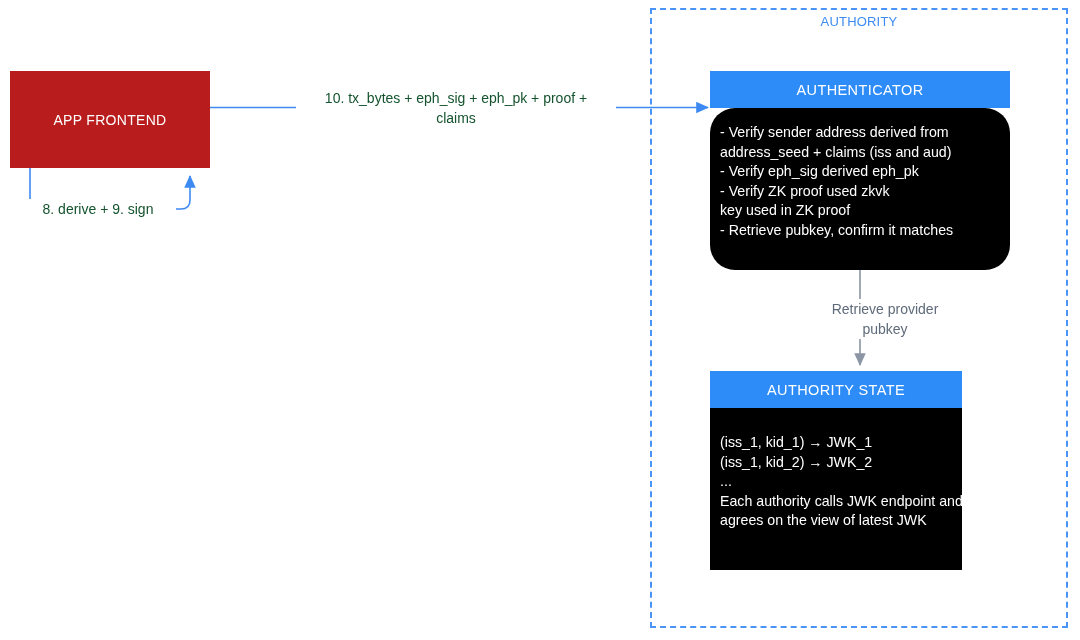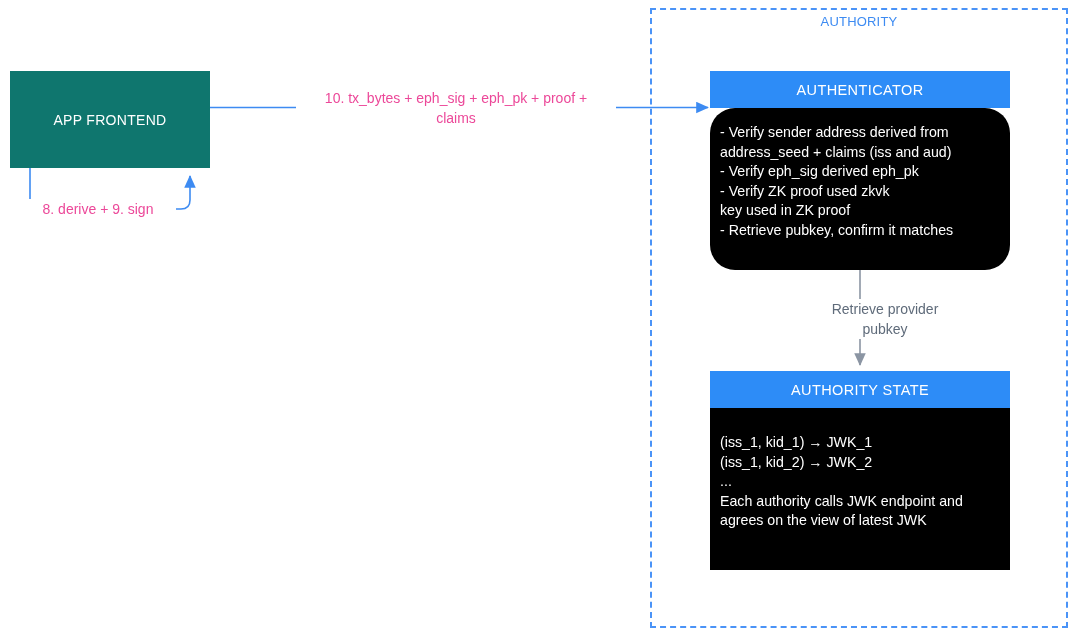--- a/index.html
+++ b/index.html
@@ -45,21 +45,21 @@
     width: 418px;
     text-align: center;
     color: #3d8bf2;
     font-size: 13px;
     letter-spacing: .2px;
   }
 
   
   .node-plain {
     position: absolute;
-    background: #0f766e;
+    background: #b91c1c;
     color: #ffffff;
     display: flex;
     align-items: center;
     justify-content: center;
     font-size: 14px;
     letter-spacing: .3px;
     box-sizing: border-box;
   }
   #app-frontend {
     left: 10px;
@@ -104,34 +104,34 @@
   }
   #authenticator-card .card-body {
     height: 162px;
     padding-top: 15px;
     border-radius: 25px;
   }
 
   #authority-state-card {
     left: 710px;
     top: 371px;
-    width: 300px;
+    width: 252px;
     height: 199px;
   }
   #authority-state-card .card-body {
     height: 162px;
     padding-top: 25px;
   }
 
   
   .edge-label {
     position: absolute;
     font-size: 14px;
     line-height: 20px;
-    color: #ec4899;
+    color: #14532d;
     background: #ffffff;
     text-align: center;
     box-sizing: border-box;
   }
   #label-tx {
     left: 296px;
     top: 88px;
     width: 320px;
     padding: 0 4px;
   }

